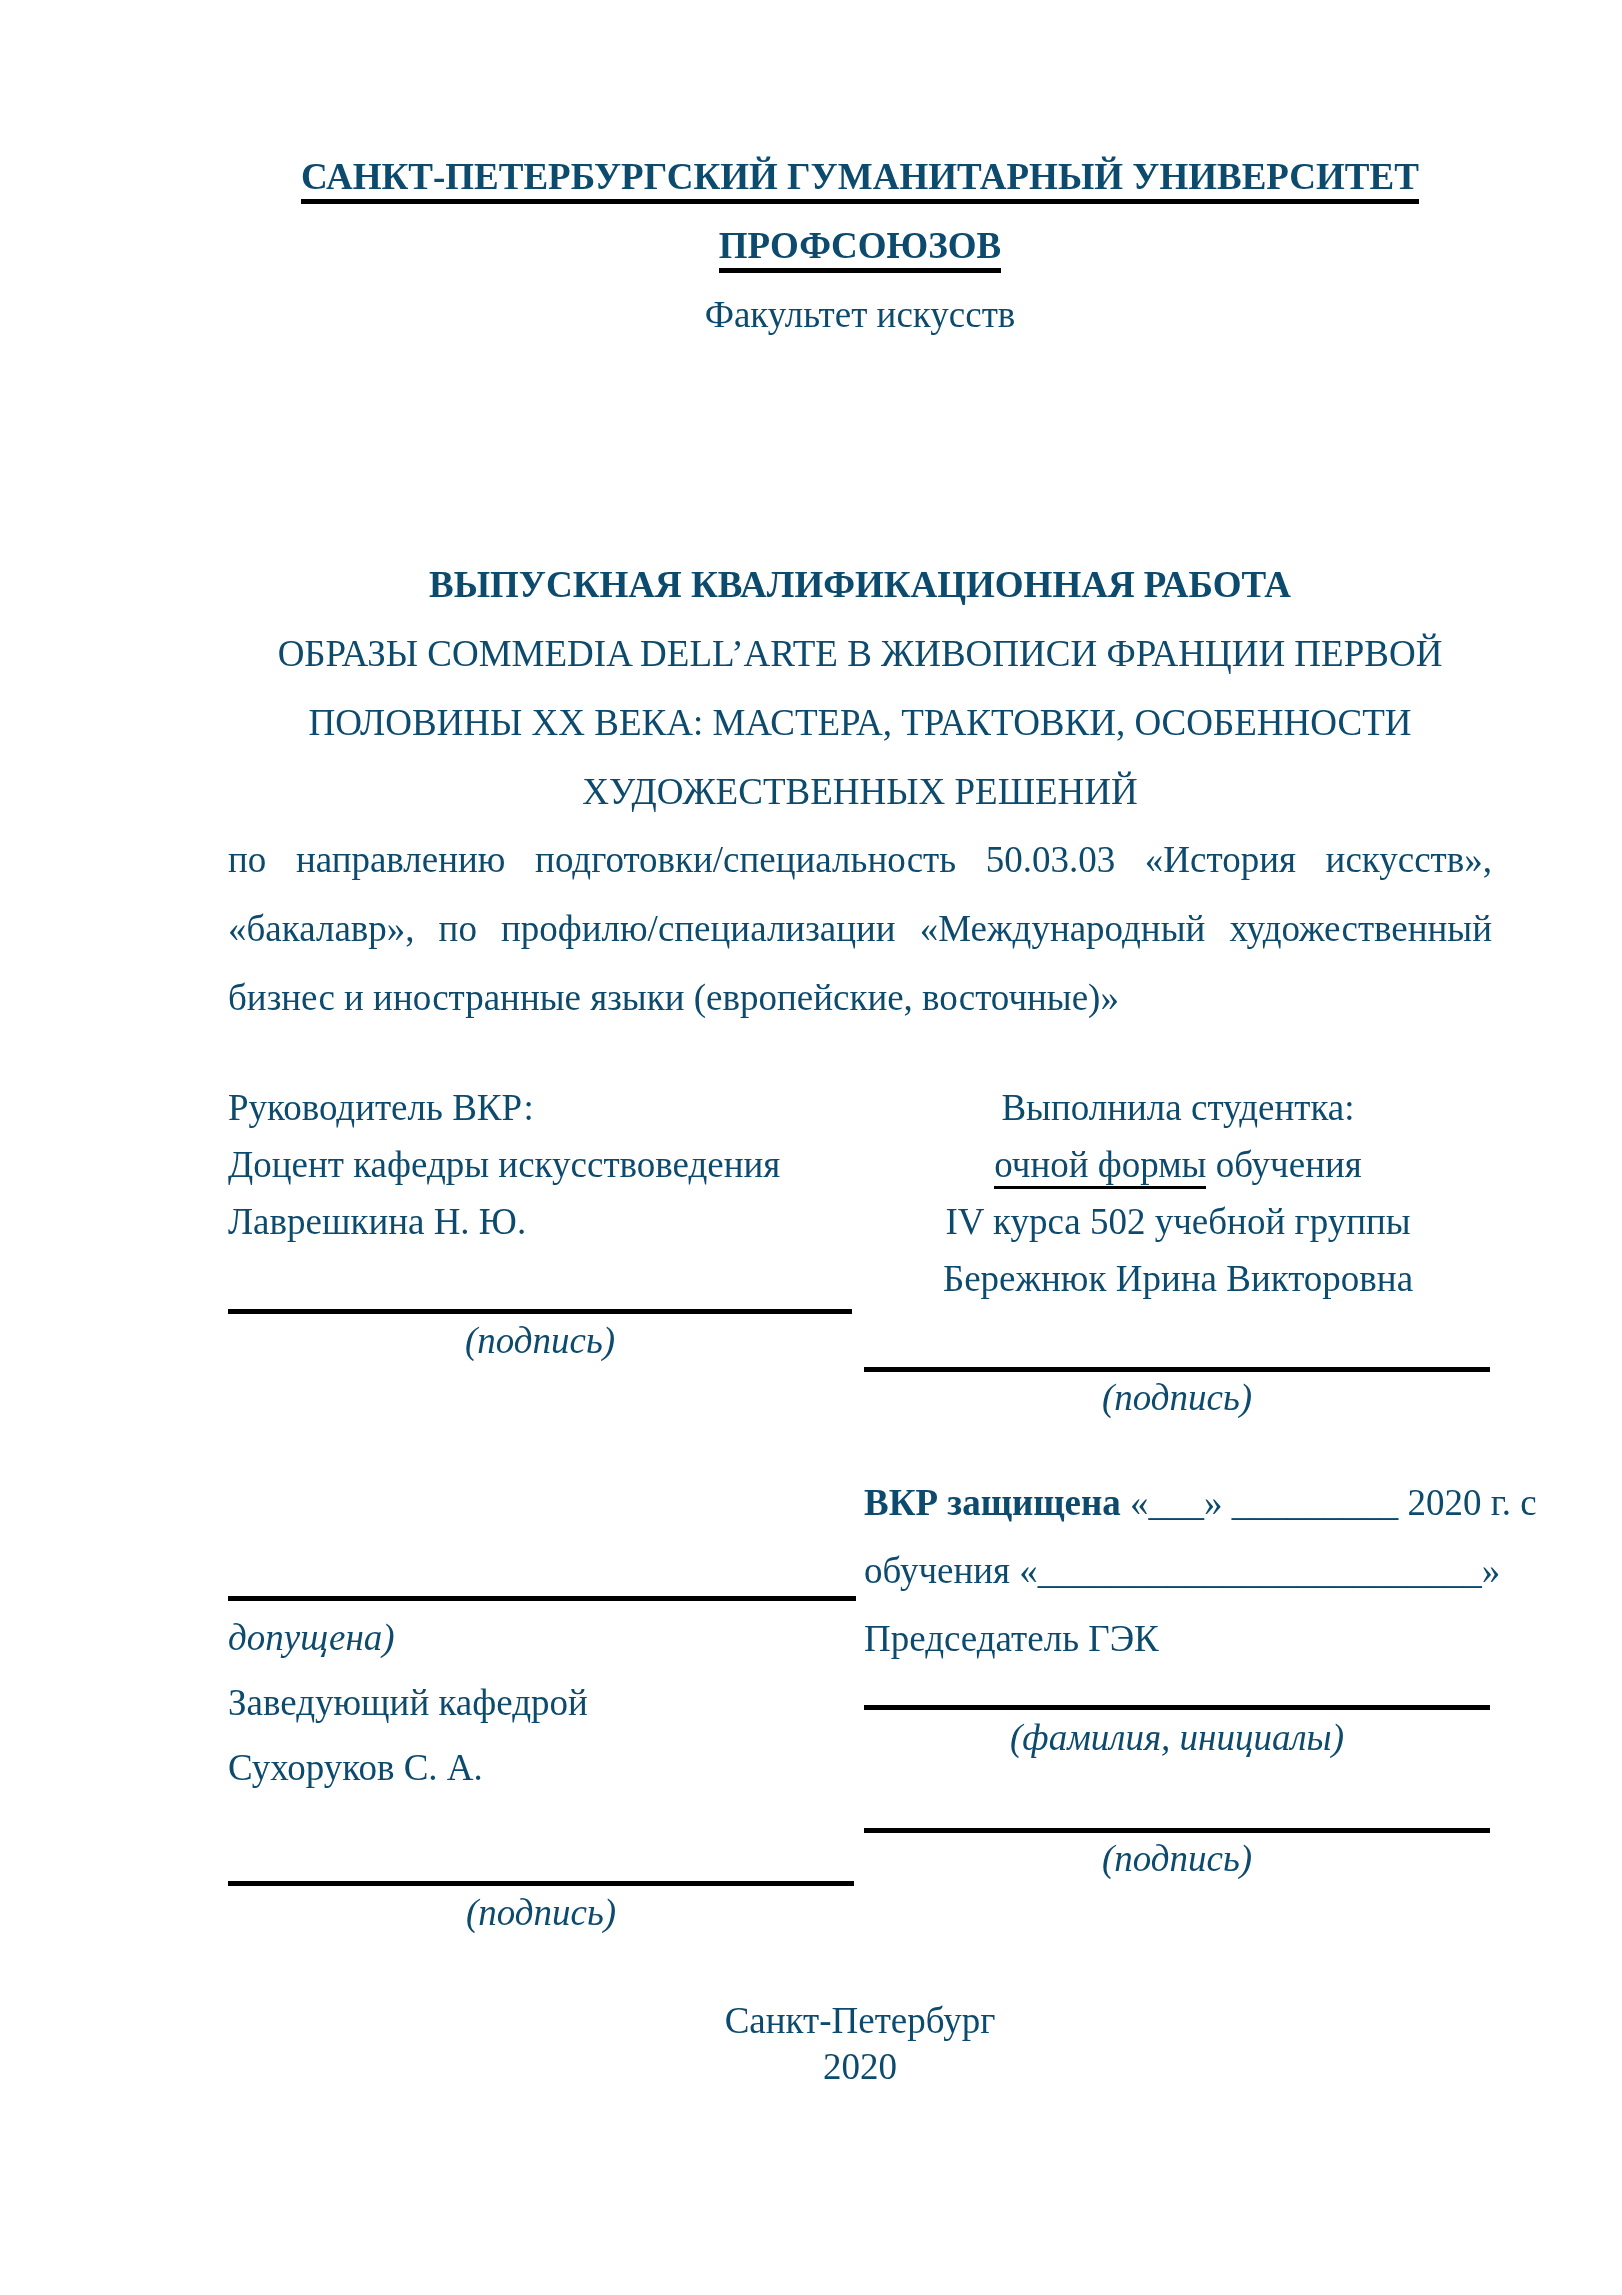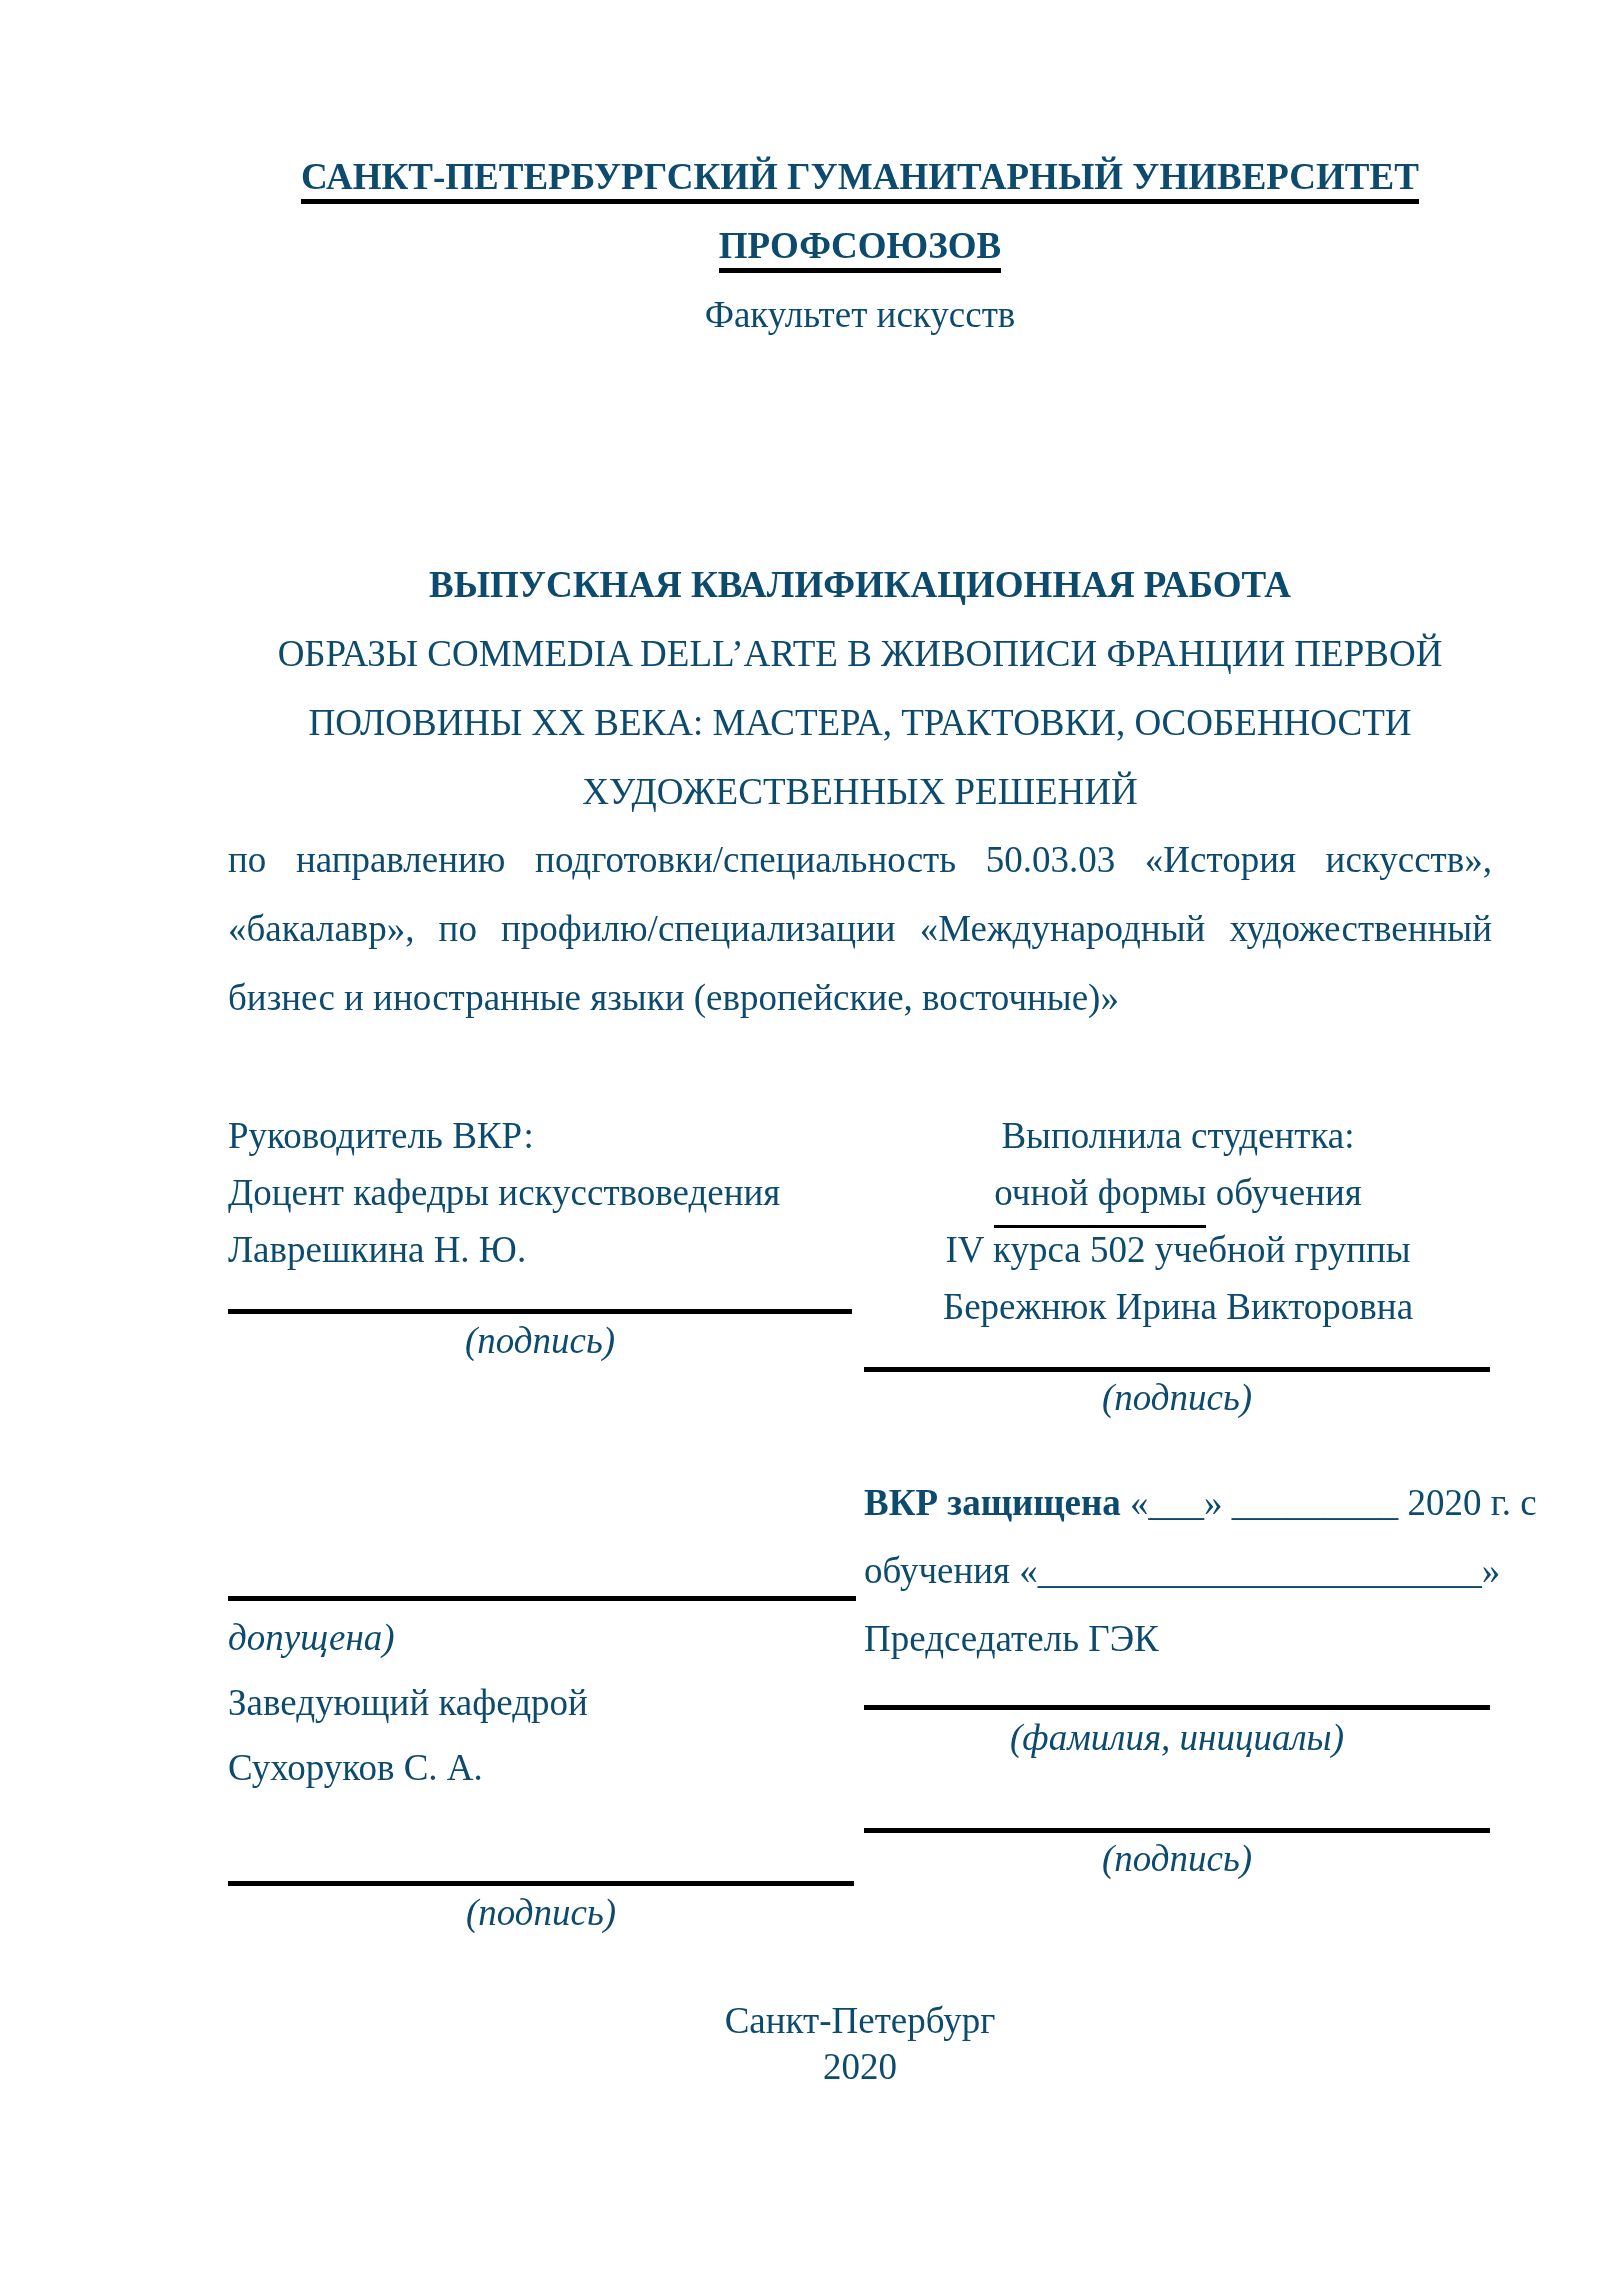--- a/index.html
+++ b/index.html
@@ -12,27 +12,27 @@
     font-family:"Liberation Serif","DejaVu Serif",serif;
     font-size:37px;
     overflow:hidden;
   }
   .blk { position:absolute; }
   .c   { text-align:center; }
   .nw  { white-space:nowrap; }
   .b   { font-weight:bold; }
   .i   { font-style:italic; }
   .lh88 { line-height:69px; }
-  .lh72 { line-height:57px;margin-top:28px; }
+  .lh72 { line-height:57px; }
   .lh86 { line-height:68px; }
   .lh83 { line-height:65px; }
   .lh58 { line-height:46px; }
   .j   { text-align:justify; text-align-last:justify; }
   .ul-thick { border-bottom:5.5px solid #000; padding-bottom:2.4px; }
-  .ul-thin  { border-bottom:3.1px solid #000; padding-bottom:12px; }
+  .ul-thin  { border-bottom:3.1px solid #000; padding-bottom:1px; }
   .sigline  { border-top:5.5px solid #000; height:0; }
   .sigcap   { text-align:center; font-style:italic; line-height:1; }
 </style>
 </head>
 <body>
 
 <div class="page">
 
   <div class="blk c lh88" style="left:228px; top:142px; width:1264px;">
     <div class="nw"><span class="b ul-thick">САНКТ-ПЕТЕРБУРГСКИЙ ГУМАНИТАРНЫЙ УНИВЕРСИТЕТ</span></div>

